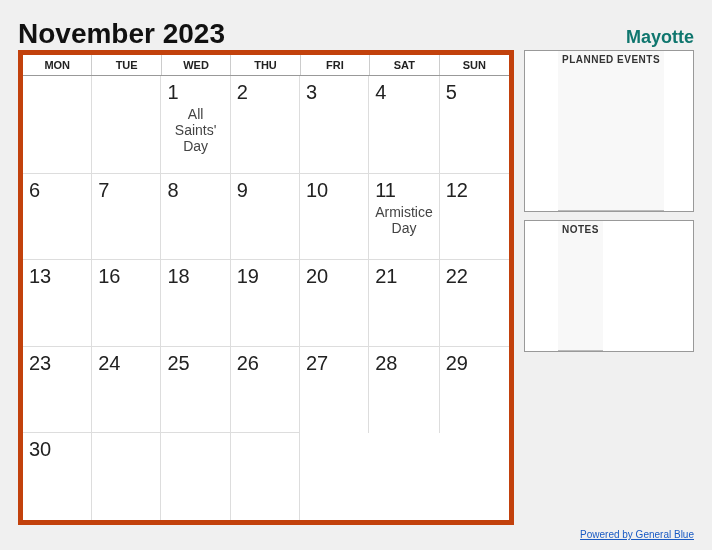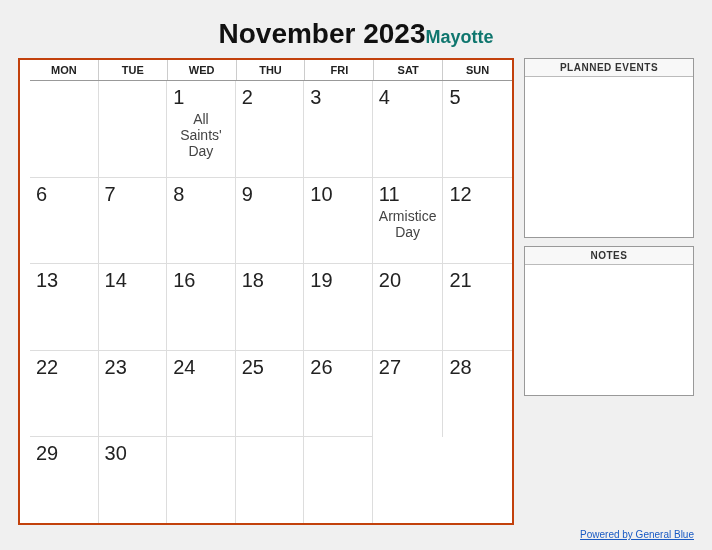--- a/index.html
+++ b/index.html
@@ -15,47 +15,46 @@
     .page {
       background: #f0f0f0;
       width: 712px;
       height: 550px;
       padding: 18px 18px 10px 18px;
       display: flex;
       flex-direction: column;
     }
     .header {
       display: flex;
-      justify-content: center;
+      justify-content: space-between;
       align-items: baseline;
-      margin-bottom: 8px;
+      margin-bottom: 0;
     }
     .header-title {
       font-size: 28px;
       font-weight: bold;
       color: #111;
     }
     .header-region {
       font-size: 18px;
       font-weight: bold;
       color: #0f766e;
     }
     .main-area {
       display: flex;
       flex-direction: row;
       flex: 1;
       gap: 10px;
     }
     .calendar {
       flex: 1;
-      border: 2px solid #c2410c;
+      border: 5px solid #c2410c;
       background: #fff;
       display: flex;
       flex-direction: column;
-      padding-left: 10px;
     }
     .cal-header-row {
       display: grid;
       grid-template-columns: repeat(7, 1fr);
       border-bottom: 1px solid #999;
       background: #fff;
     }
     .cal-day-header {
       text-align: center;
       font-size: 11px;
@@ -97,21 +96,22 @@
     .sidebar {
       display: flex;
       flex-direction: column;
       gap: 8px;
       width: 170px;
     }
     .sidebar-panel {
       border: 1px solid #999;
       background: #fff;
       display: flex;
-      flex-direction: column;
+      flex-direction: row;
+      padding-left: 33px;
     }
     .sidebar-panel-title {
       text-align: center;
       font-size: 10px;
       font-weight: bold;
       color: #333;
       padding: 3px 4px;
       border-bottom: 1px solid #bbb;
       background: #f8f8f8;
       letter-spacing: 0.5px;
@@ -194,23 +194,20 @@
             <div class="day-number">11</div>
             <div class="day-event">Armistice Day</div>
           </div>
           <div class="cal-cell">
             <div class="day-number">12</div>
           </div>
           <div class="cal-cell">
             <div class="day-number">13</div>
           </div>
           <div class="cal-cell">
-            <div class="day-number">14</div>
-          </div>
-          <div class="cal-cell">
             <div class="day-number">16</div>
           </div>
           <div class="cal-cell">
             <div class="day-number">18</div>
           </div>
           <div class="cal-cell">
             <div class="day-number">19</div>
           </div>
           <div class="cal-cell">
             <div class="day-number">20</div>

